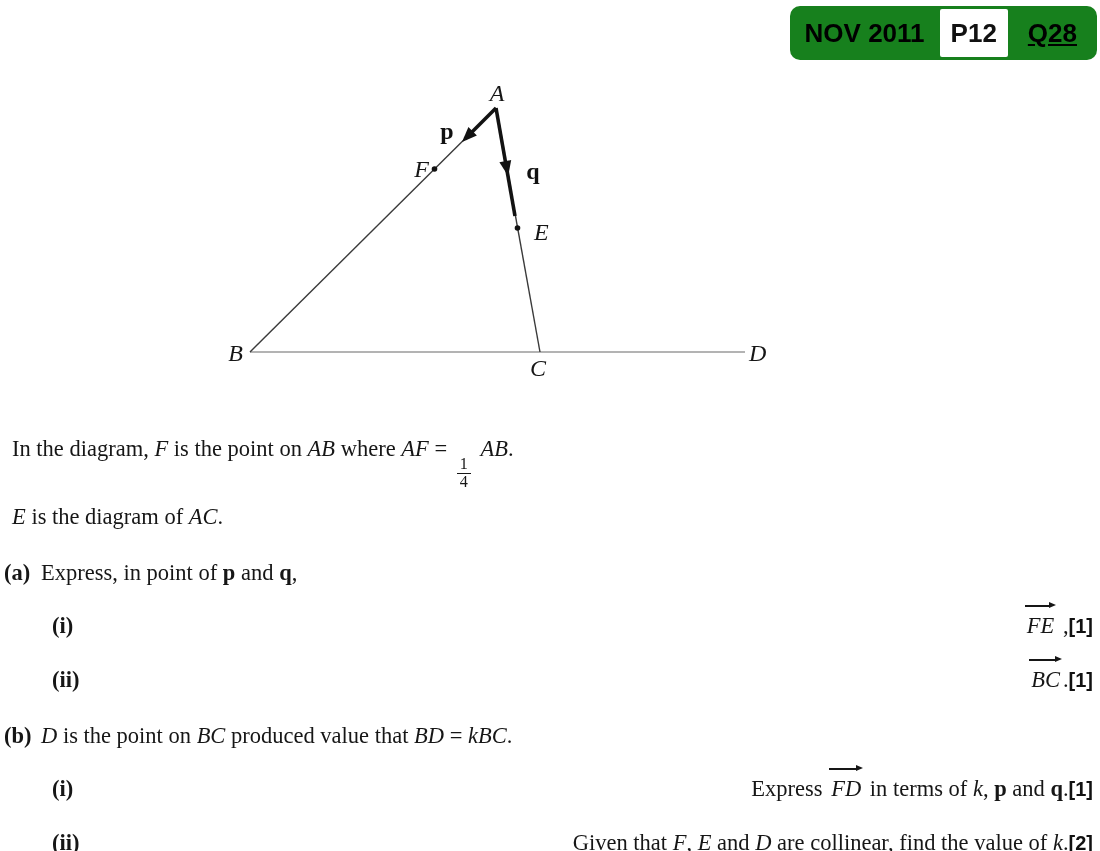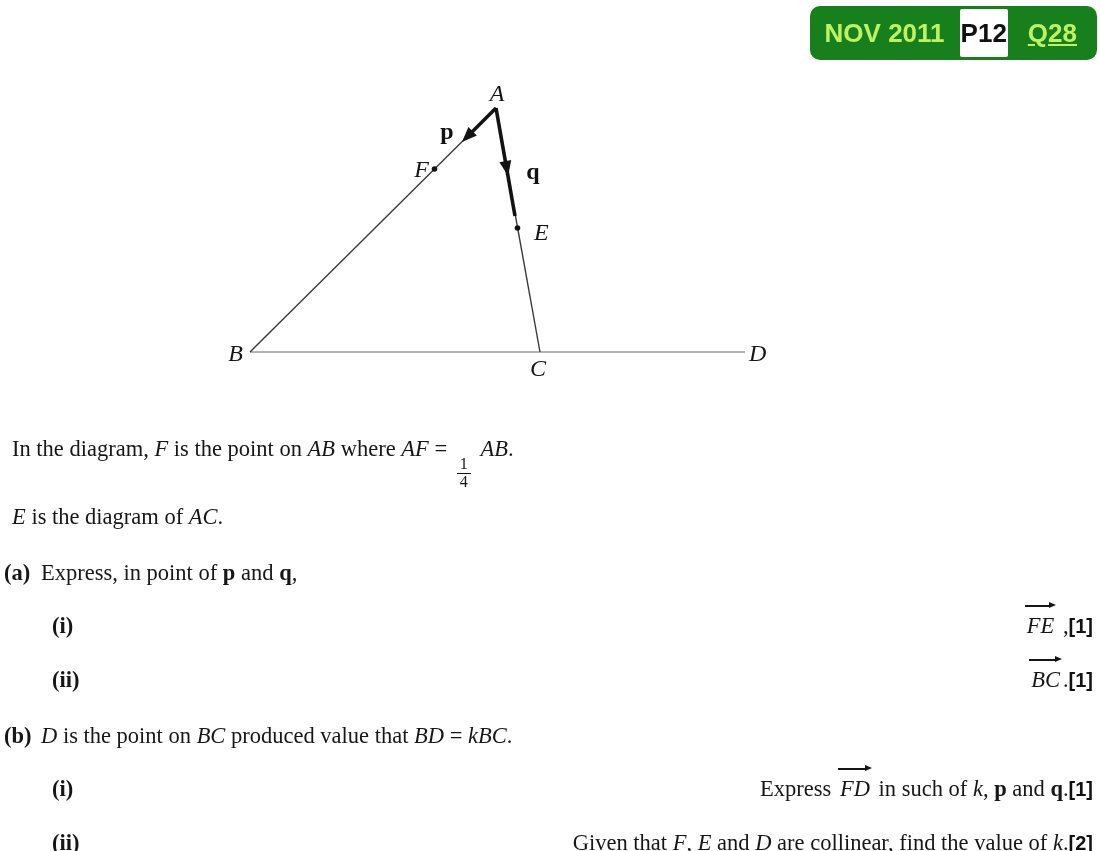--- a/index.html
+++ b/index.html
@@ -3,23 +3,23 @@
 <meta charset="utf-8">
 <style>
   html,body{margin:0;padding:0;background:#ffffff;}
   body{width:1100px;height:851px;overflow:hidden;}
   .page{position:relative;width:1100px;height:851px;font-family:"Liberation Serif",serif;color:#161616;background:#fff;}
 
   
   .badge{position:absolute;top:6px;right:3px;height:54px;display:flex;align-items:stretch;
          border-radius:10px;overflow:hidden;background:#17801d;
          font-family:"Liberation Sans",sans-serif;font-weight:bold;font-size:26px;}
-  .badge-seg{display:flex;align-items:center;color:#bef264;}
+  .badge-seg{display:flex;align-items:center;color:#000000;}
   .badge-session{padding:0 15px;}
-  .badge-paper{background:#ffffff;color:#111111;margin:3px 0;padding:0 1px;border-radius:2px;}
+  .badge-paper{background:#ffffff;color:#111111;margin:3px 0;padding:0 11px;border-radius:2px;}
   .badge-question{padding:0 20px;text-decoration:underline;}
 
   
   .diagram{position:absolute;top:0;left:0;}
   .dlabel{font-family:"Liberation Serif",serif;font-style:italic;font-size:24px;fill:#161616;}
   .dvec{font-family:"Liberation Serif",serif;font-weight:bold;font-size:24px;fill:#111111;}
 
   
   .content{position:absolute;left:4px;right:7px;top:424px;}
   .intro-line{margin:8px;font-size:22.5px;line-height:34px;}
@@ -105,21 +105,21 @@
       <span class="marks">[1]</span>
     </div>
 
     <div class="part-row">
       <span class="plabel">(b)</span>
       <span class="ptext"><span class="it">D</span><span class="rm"> is the point on </span><span class="it">BC</span><span class="rm"> produced value that </span><span class="it">BD</span><span class="rm"> = </span><span class="it">kBC</span><span class="rm">.</span></span>
     </div>
 
     <div class="sub-row">
       <span class="slabel">(i)</span>
-      <span class="stext"><span class="rm">Express </span><span class="vec"><span class="vec-arrow"></span><span class="vec-text">FD</span></span><span class="rm"> in such of </span><span class="it">k</span><span class="rm">, </span><span class="bd">p</span><span class="rm"> and </span><span class="bd">q</span><span class="rm">.</span></span>
+      <span class="stext"><span class="rm">Express </span><span class="vec"><span class="vec-arrow"></span><span class="vec-text">FD</span></span><span class="rm"> in terms of </span><span class="it">k</span><span class="rm">, </span><span class="bd">p</span><span class="rm"> and </span><span class="bd">q</span><span class="rm">.</span></span>
       <span class="marks">[1]</span>
     </div>
 
     <div class="sub-row">
       <span class="slabel">(ii)</span>
       <span class="stext"><span class="rm">Given that </span><span class="it">F</span><span class="rm">, </span><span class="it">E</span><span class="rm"> and </span><span class="it">D</span><span class="rm"> are collinear, find the value of </span><span class="it">k</span><span class="rm">.</span></span>
       <span class="marks">[2]</span>
     </div>
   </div>
 

